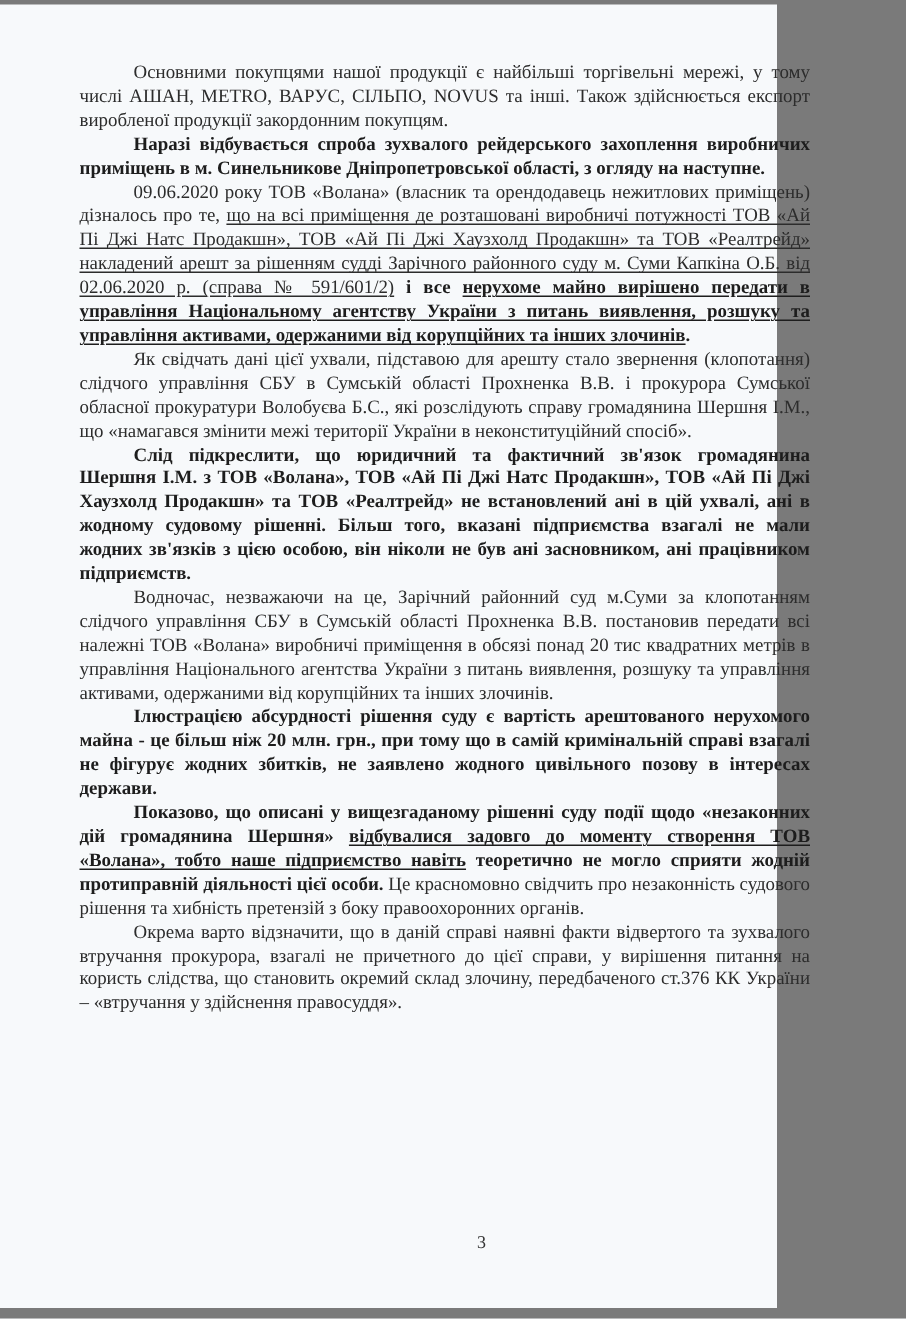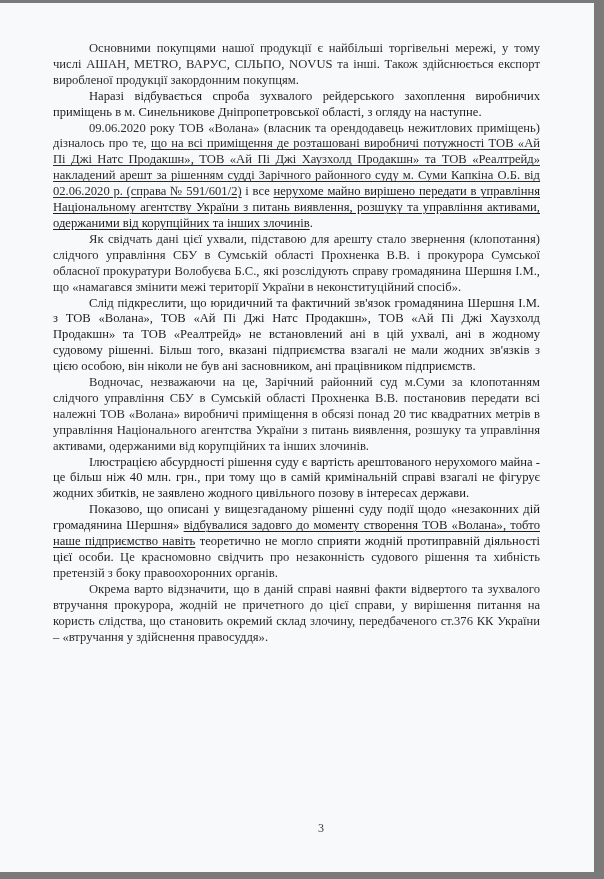--- a/index.html
+++ b/index.html
@@ -3,46 +3,46 @@
 <meta charset="utf-8">
 <style>
   html, body { margin: 0; padding: 0; }
   body {
     width: 604px; height: 879px; overflow: hidden;
     background: #7a7a7a;
     position: relative;
   }
   .page {
     position: absolute; left: 0; top: 3px;
-    width: 594px; height: 869px;
+    width: 518px; height: 869px;
     background: #f7f9fb;
   }
   .content {
     position: absolute; left: 53px; top: 38px; width: 487px;
     font-family: "Liberation Serif", serif;
     font-size: 12.6px; line-height: 15.9px; color: #2c2c2c;
     text-align: justify;
   }
   .content p { margin: 0; text-indent: 36px; }
-  .b { font-weight: normal; color: #1d1d1d; }
+  .b { font-weight: bold; color: #1d1d1d; }
   .u { text-decoration: underline; text-decoration-thickness: 1px; text-underline-offset: 2px; }
   .page-num {
     position: absolute; left: 318px; top: 818px;
     font-family: "Liberation Serif", serif; font-size: 12px; color: #333;
   }
 </style>
 </head>
 <body>
 
 <div class="page">
   <div class="content">
     <p>Основними покупцями нашої продукції є найбільші торгівельні мережі, у тому числі АШАН, METRO, ВАРУС, СІЛЬПО, NOVUS та інші. Також здійснюється експорт виробленої продукції закордонним покупцям.</p>
     <p class="b">Наразі відбувається спроба зухвалого рейдерського захоплення виробничих приміщень в м. Синельникове Дніпропетровської області, з огляду на наступне.</p>
     <p><span>09.06.2020 року ТОВ «Волана» (власник та орендодавець нежитлових приміщень) дізналось про те, </span><span class="u">що на всі приміщення де розташовані виробничі потужності ТОВ «Ай Пі Джі Натс Продакшн», ТОВ «Ай Пі Джі Хаузхолд Продакшн» та ТОВ «Реалтрейд» накладений арешт за рішенням судді Зарічного районного суду м. Суми Капкіна О.Б. від 02.06.2020 р. (справа № 591/601/2)</span><span class="b"> і все </span><span class="b u">нерухоме майно вирішено передати в управління Національному агентству України з питань виявлення, розшуку та управління активами, одержаними від корупційних та інших злочинів</span><span class="b">.</span></p>
     <p>Як свідчать дані цієї ухвали, підставою для арешту стало звернення (клопотання) слідчого управління СБУ в Сумській області Прохненка В.В. і прокурора Сумської обласної прокуратури Волобуєва Б.С., які розслідують справу громадянина Шершня І.М., що «намагався змінити межі території України в неконституційний спосіб».</p>
     <p class="b">Слід підкреслити, що юридичний та фактичний зв'язок громадянина Шершня І.М. з ТОВ «Волана», ТОВ «Ай Пі Джі Натс Продакшн», ТОВ «Ай Пі Джі Хаузхолд Продакшн» та ТОВ «Реалтрейд» не встановлений ані в цій ухвалі, ані в жодному судовому рішенні. Більш того, вказані підприємства взагалі не мали жодних зв'язків з цією особою, він ніколи не був ані засновником, ані працівником підприємств.</p>
     <p>Водночас, незважаючи на це, Зарічний районний суд м.Суми за клопотанням слідчого управління СБУ в Сумській області Прохненка В.В. постановив передати всі належні ТОВ «Волана» виробничі приміщення в обсязі понад 20 тис квадратних метрів в управління Національного агентства України з питань виявлення, розшуку та управління активами, одержаними від корупційних та інших злочинів.</p>
-    <p class="b">Ілюстрацією абсурдності рішення суду є вартість арештованого нерухомого майна - це більш ніж 40 млн. грн., при тому що в самій кримінальній справі взагалі не фігурує жодних збитків, не заявлено жодного цивільного позову в інтересах держави.</p>
+    <p class="b">Ілюстрацією абсурдності рішення суду є вартість арештованого нерухомого майна - це більш ніж 20 млн. грн., при тому що в самій кримінальній справі взагалі не фігурує жодних збитків, не заявлено жодного цивільного позову в інтересах держави.</p>
     <p><span class="b">Показово, що описані у вищезгаданому рішенні суду події щодо «незаконних дій громадянина Шершня» </span><span class="b u">відбувалися задовго до моменту створення ТОВ «Волана», тобто наше підприємство навіть</span><span class="b"> теоретично не могло сприяти жодній протиправній діяльності цієї особи.</span><span> Це красномовно свідчить про незаконність судового рішення та хибність претензій з боку правоохоронних органів.</span></p>
-    <p>Окрема варто відзначити, що в даній справі наявні факти відвертого та зухвалого втручання прокурора, жодній не причетного до цієї справи, у вирішення питання на користь слідства, що становить окремий склад злочину, передбаченого ст.376 КК України – «втручання у здійснення правосуддя».</p>
+    <p>Окрема варто відзначити, що в даній справі наявні факти відвертого та зухвалого втручання прокурора, взагалі не причетного до цієї справи, у вирішення питання на користь слідства, що становить окремий склад злочину, передбаченого ст.376 КК України – «втручання у здійснення правосуддя».</p>
   </div>
   <div class="page-num">3</div>
 </div>
 
 </body></html>

